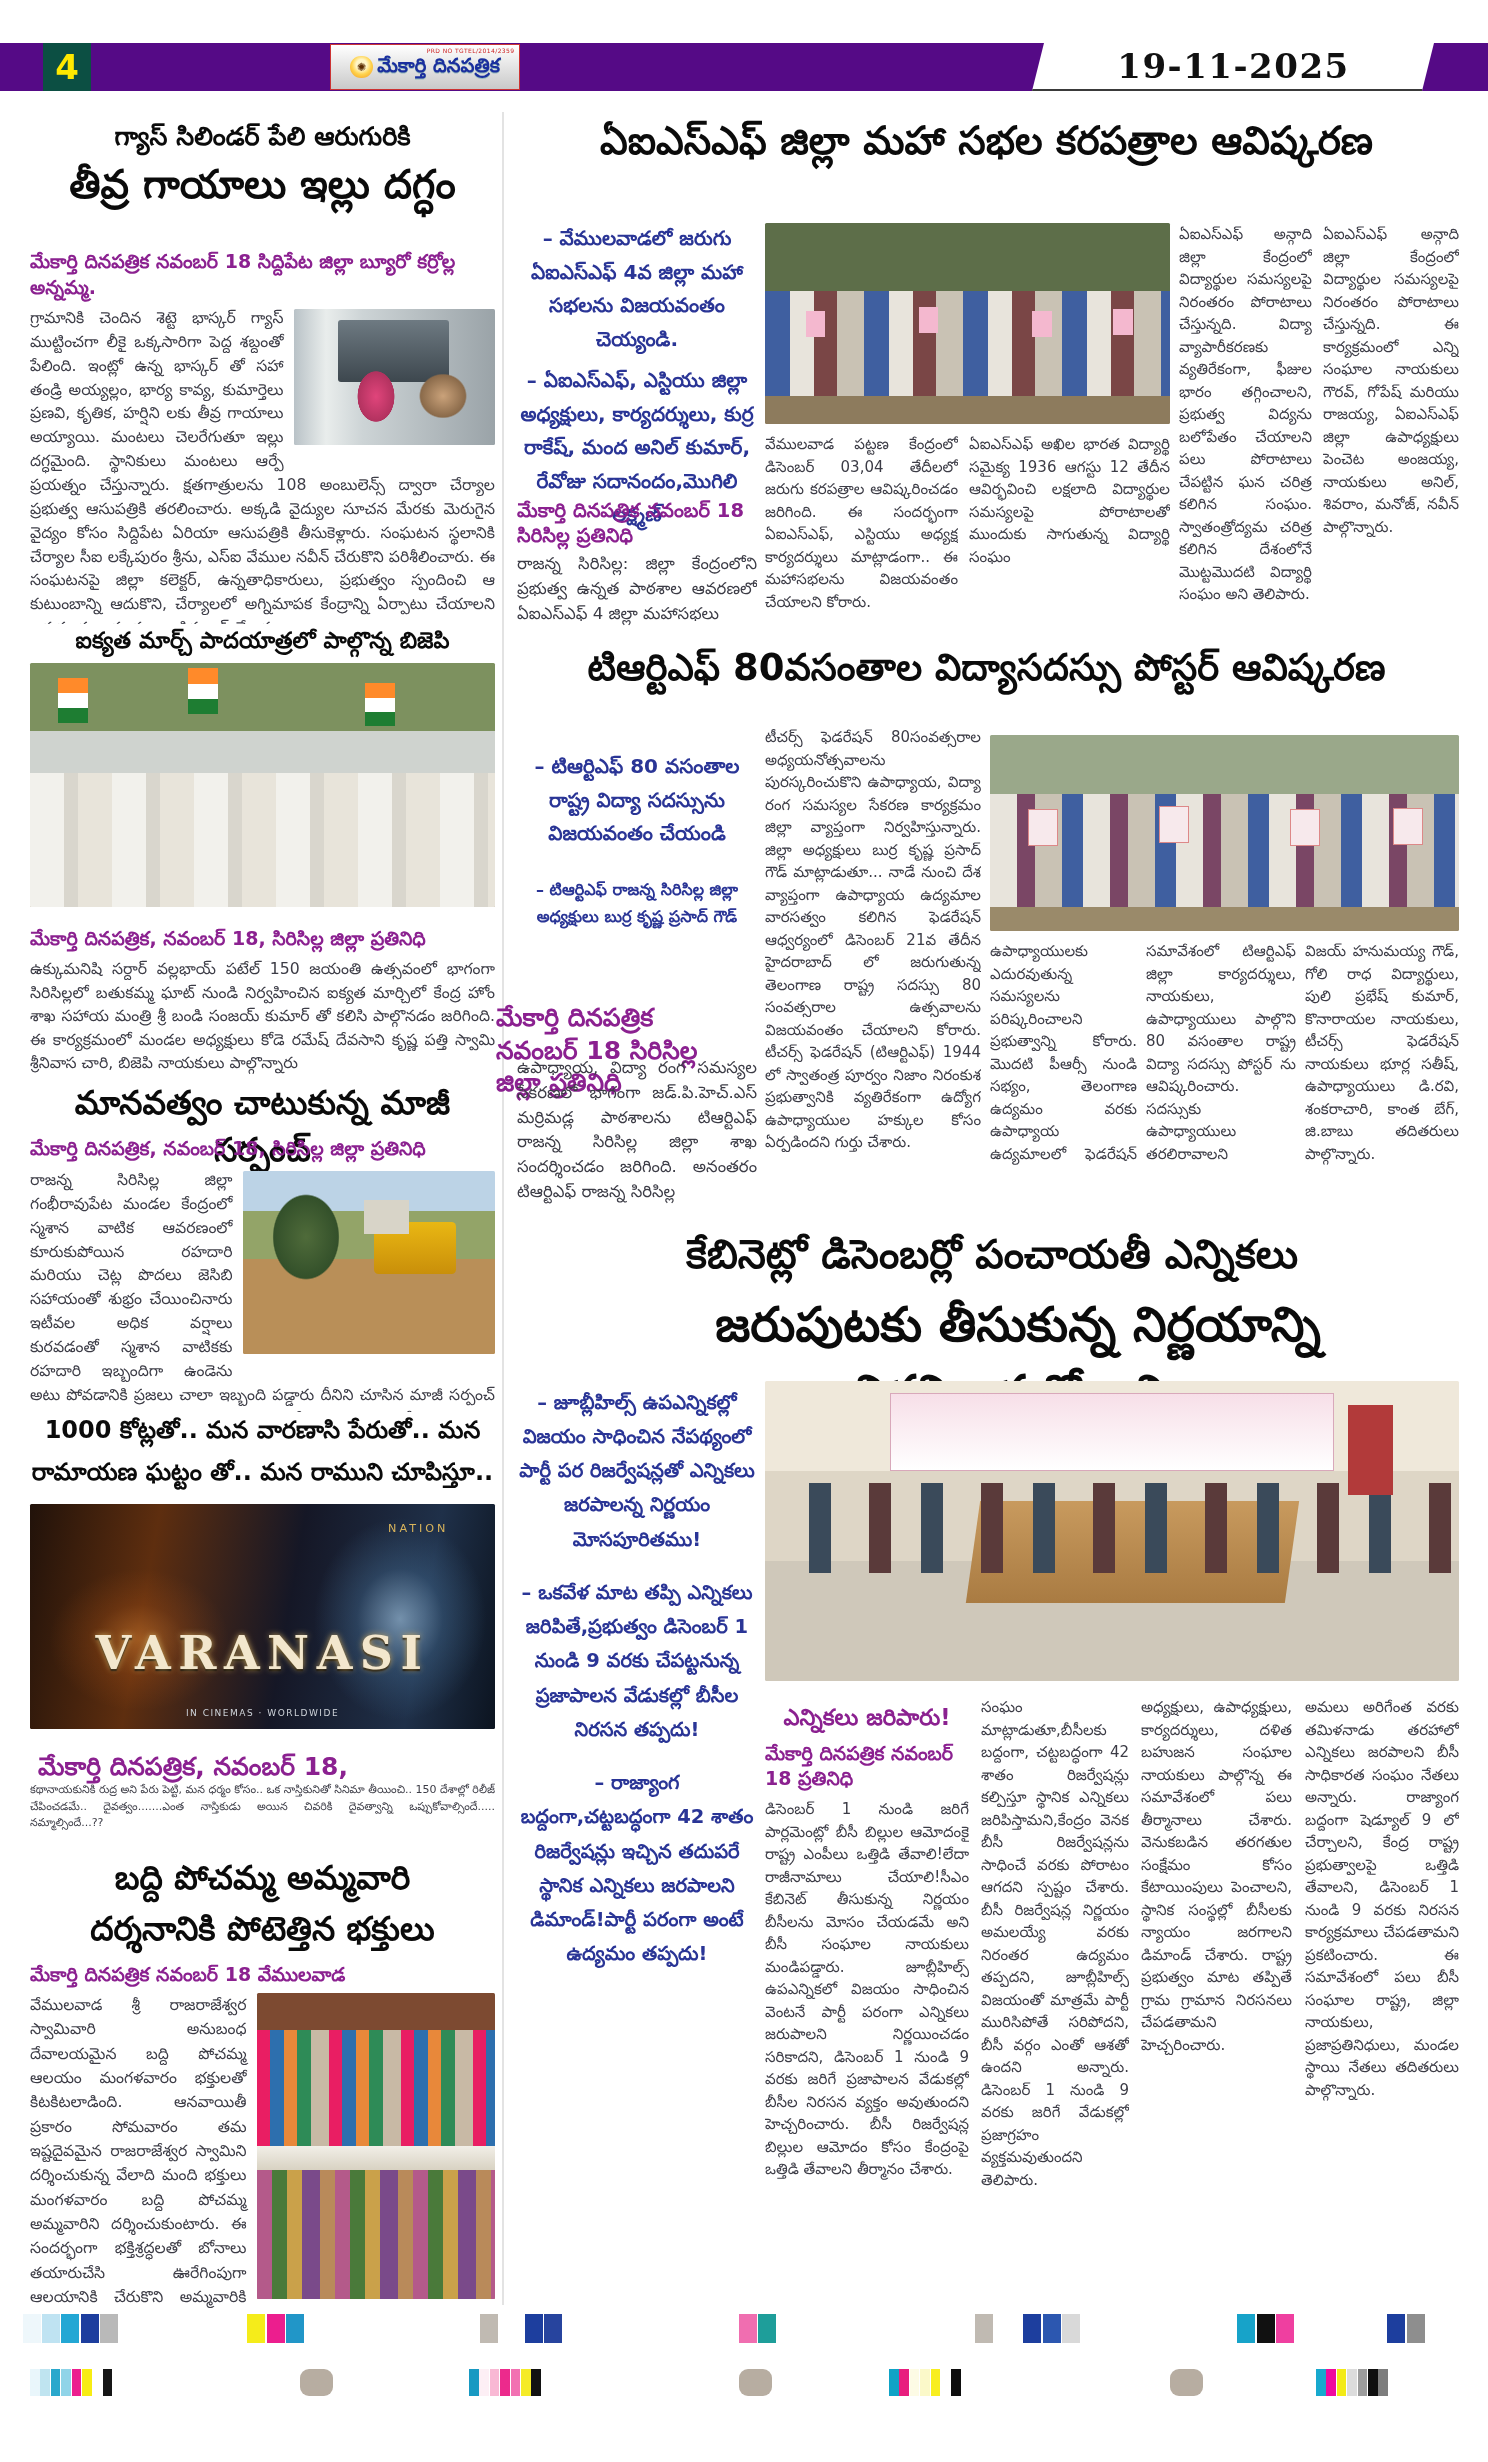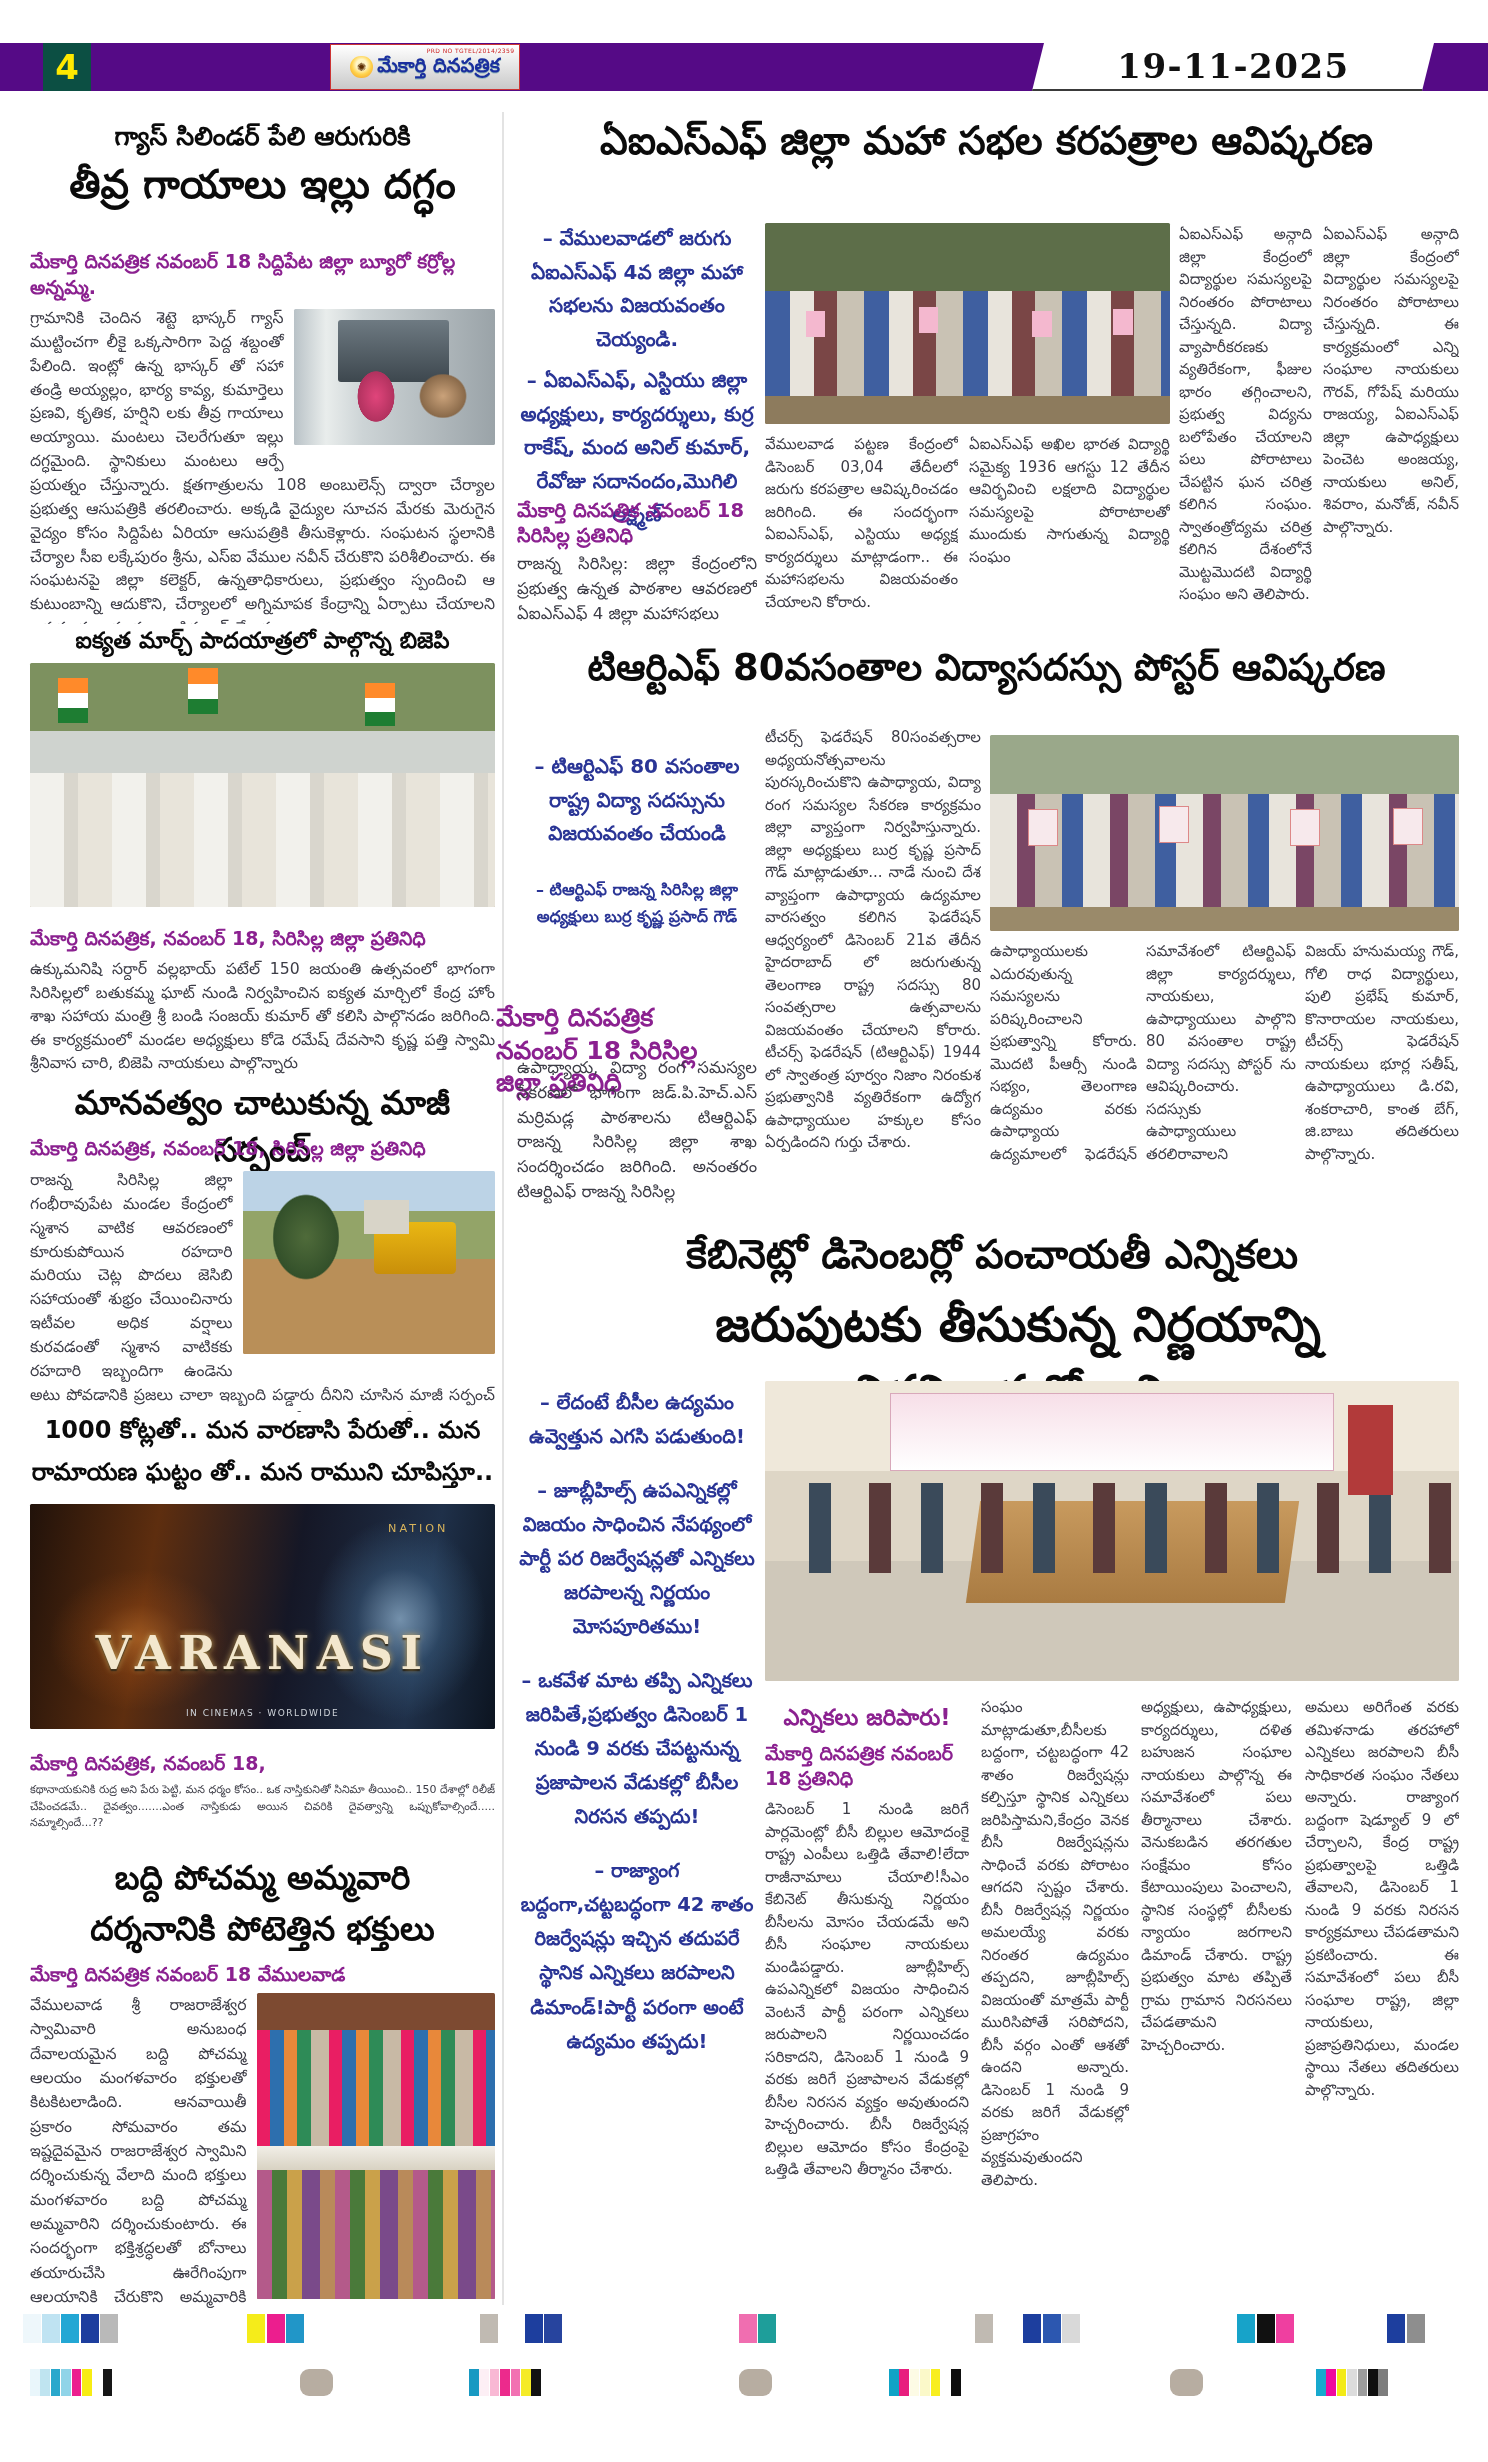--- a/index.html
+++ b/index.html
@@ -86,21 +86,21 @@
 
 <div class="abs hl" style="left:30px;top:1416px;width:465px;font-size:24px">1000 కోట్లతో.. మన వారణాసి పేరుతో.. మన</div>
 <div class="abs hl" style="left:30px;top:1458px;width:465px;font-size:24px">రామాయణ ఘట్టం తో.. మన రాముని చూపిస్తూ..</div>
 <div class="ph poster" style="left:30px;top:1504px;width:465px;height:225px">
   <div class="glow"></div>
   <div class="shiva"></div>
   <div class="nation">NATION</div>
   <div class="vtitle">VARANASI</div>
   <div class="tag">IN CINEMAS · WORLDWIDE</div>
 </div>
-<div class="abs by" style="left:30px;top:1752px;width:465px;font-size:19px">మేకార్తి దినపత్రిక, నవంబర్ 18,</div>
+<div class="abs by" style="left:38px;top:1752px;width:465px;font-size:25px">మేకార్తి దినపత్రిక, నవంబర్ 18,</div>
 <p class="abs bt" style="left:30px;top:1782px;width:465px;height:73px;overflow:hidden;font-size:11px;line-height:1.5">కథానాయకునికి రుద్ర అని పేరు పెట్టి, మన ధర్మం కోసం.. ఒక నాస్తికునితో సినిమా తీయించి.. 150 దేశాల్లో రిలీజ్ చేపించడమే.. దైవత్వం.......ఎంత నాస్తికుడు అయిన చివరికి దైవత్వాన్ని ఒప్పుకోవాల్సిందే..... నమ్మాల్సిందే...??</p>
 
 <div class="abs hl" style="left:30px;top:1858px;width:465px;font-size:33px">బద్ది పోచమ్మ అమ్మవారి</div>
 <div class="abs hl" style="left:30px;top:1909px;width:465px;font-size:33px">దర్శనానికి పోటెత్తిన భక్తులు</div>
 <div class="abs by" style="left:30px;top:1963px;width:465px;font-size:19px">మేకార్తి దినపత్రిక నవంబర్ 18 వేములవాడ</div>
 <div class="abs" style="left:30px;top:1993px;width:465px;height:315px;overflow:hidden">
   <div class="ph" style="position:relative;float:right;width:238px;height:306px;margin:0 0 0 10.5px;background:linear-gradient(#7d4a31 0 12%,#9c5d3c 12% 50%,#e8e2d6 50% 58%,#8a5a3a 58% 100%)">
     <div class="pd" style="left:0;top:12%;width:100%;height:38%;background:repeating-linear-gradient(90deg,#e91e63 0 13.5px,#2d6fae 13.5px 27px,#e8883a 27px 40px,#2e8b57 40px 54px,#c8b9a5 54px 72px)"></div>
     <div class="pd" style="left:0;top:58%;width:100%;height:42%;background:repeating-linear-gradient(90deg,#b45a8a 0 15px,#4a7a3a 15px 30px,#caa14a 30px 45px,#7a4a8a 45px 63px,#b98a5a 63px 78px)"></div>
     <div class="pd" style="left:0;top:50%;width:100%;height:8%;background:linear-gradient(#f2efe8,#d8d2c2)"></div>
@@ -143,21 +143,20 @@
   <div class="pd" style="left:86%;top:37%;width:30px;height:37px;background:#f7e9ec;border:1.5px solid #d88"></div>
 </div>
 <p class="abs bt" style="left:990px;top:940px;width:147px;height:229px;overflow:hidden;font-size:15px;line-height:1.5">ఉపాధ్యాయులకు ఎదురవుతున్న సమస్యలను పరిష్కరించాలని ప్రభుత్వాన్ని కోరారు. మొదటి పీఆర్సీ నుండి సభ్యం, తెలంగాణ ఉద్యమం వరకు ఉపాధ్యాయ ఉద్యమాలలో ఫెడరేషన్ ముందు నిలిచింది.</p>
 <p class="abs bt" style="left:1146px;top:940px;width:150px;height:229px;overflow:hidden;font-size:15px;line-height:1.5">సమావేశంలో టిఆర్టిఎఫ్ జిల్లా కార్యదర్శులు, నాయకులు, ఉపాధ్యాయులు పాల్గొని 80 వసంతాల రాష్ట్ర విద్యా సదస్సు పోస్టర్ ను ఆవిష్కరించారు. సదస్సుకు ఉపాధ్యాయులు తరలిరావాలని పిలుపునిచ్చారు.</p>
 <p class="abs bt" style="left:1305px;top:940px;width:154px;height:229px;overflow:hidden;font-size:15px;line-height:1.5">విజయ్ హనుమయ్య గౌడ్, గోలి రాధ విద్యార్థులు, పులి ప్రభేష్ కుమార్, కొనారాయల నాయకులు, టీచర్స్ ఫెడరేషన్ నాయకులు భూర్ల సతీష్, ఉపాధ్యాయులు డి.రవి, శంకరాచారి, కాంత బేగ్, జి.బాబు తదితరులు పాల్గొన్నారు.</p>
 
 <div class="abs hl" style="left:525px;top:1231px;width:934px;font-size:40px">కేబినెట్లో డిసెంబర్లో పంచాయతీ ఎన్నికలు</div>
 <div class="abs hl" style="left:551px;top:1296px;width:934px;font-size:48px">జరుపుటకు తీసుకున్న నిర్ణయాన్ని విరమించుకోవాలి,</div>
 
 <div class="abs" style="left:517px;top:1386px;width:240px;height:922px;overflow:hidden;display:flex;flex-direction:column;gap:19.5px">
-  <div class="bul" style="font-size:19.5px;line-height:1.75">– లేదంటే బీసీల ఉద్యమం ఉవ్వెత్తున ఎగసి పడుతుంది!</div>
   <div class="bul" style="font-size:19.5px;line-height:1.75">– జూబ్లీహిల్స్ ఉపఎన్నికల్లో విజయం సాధించిన నేపథ్యంలో పార్టీ పర రిజర్వేషన్లతో ఎన్నికలు జరపాలన్న నిర్ణయం మోసపూరితము!</div>
   <div class="bul" style="font-size:19.5px;line-height:1.75">– ఒకవేళ మాట తప్పి ఎన్నికలు జరిపితే,ప్రభుత్వం డిసెంబర్ 1 నుండి 9 వరకు చేపట్టనున్న ప్రజాపాలన వేడుకల్లో బీసీల నిరసన తప్పదు!</div>
   <div class="bul" style="font-size:19.5px;line-height:1.75">– రాజ్యాంగ బద్దంగా,చట్టబద్ధంగా 42 శాతం రిజర్వేషన్లు ఇచ్చిన తదుపరే స్థానిక ఎన్నికలు జరపాలని డిమాండ్!పార్టీ పరంగా అంటే ఉద్యమం తప్పదు!</div>
 </div>
 
 <div class="ph" style="left:765px;top:1381px;width:694px;height:300px;background:linear-gradient(#efe8da 0 30%,#ded6c6 30% 60%,#cfc8ba 60% 100%)">
   <div class="pd" style="left:18%;top:4%;width:64%;height:26%;background:linear-gradient(#f7dfe8,#ffffff);border:1.5px solid #d8a8ba"></div>
   <div class="pd" style="left:30%;top:40%;width:46%;height:34%;background:linear-gradient(#c89a5e,#a97b42);transform:skewX(-8deg)"></div>
   <div class="pd" style="left:2%;top:34%;width:100%;height:30%;background:repeating-linear-gradient(90deg,transparent 0 30px,#3a4a5a 30px 52px,transparent 52px 90px,#5a3a3a 90px 112px)"></div>
   <div class="pd" style="left:84%;top:8%;width:45px;height:90px;background:#b23a3a"></div>

